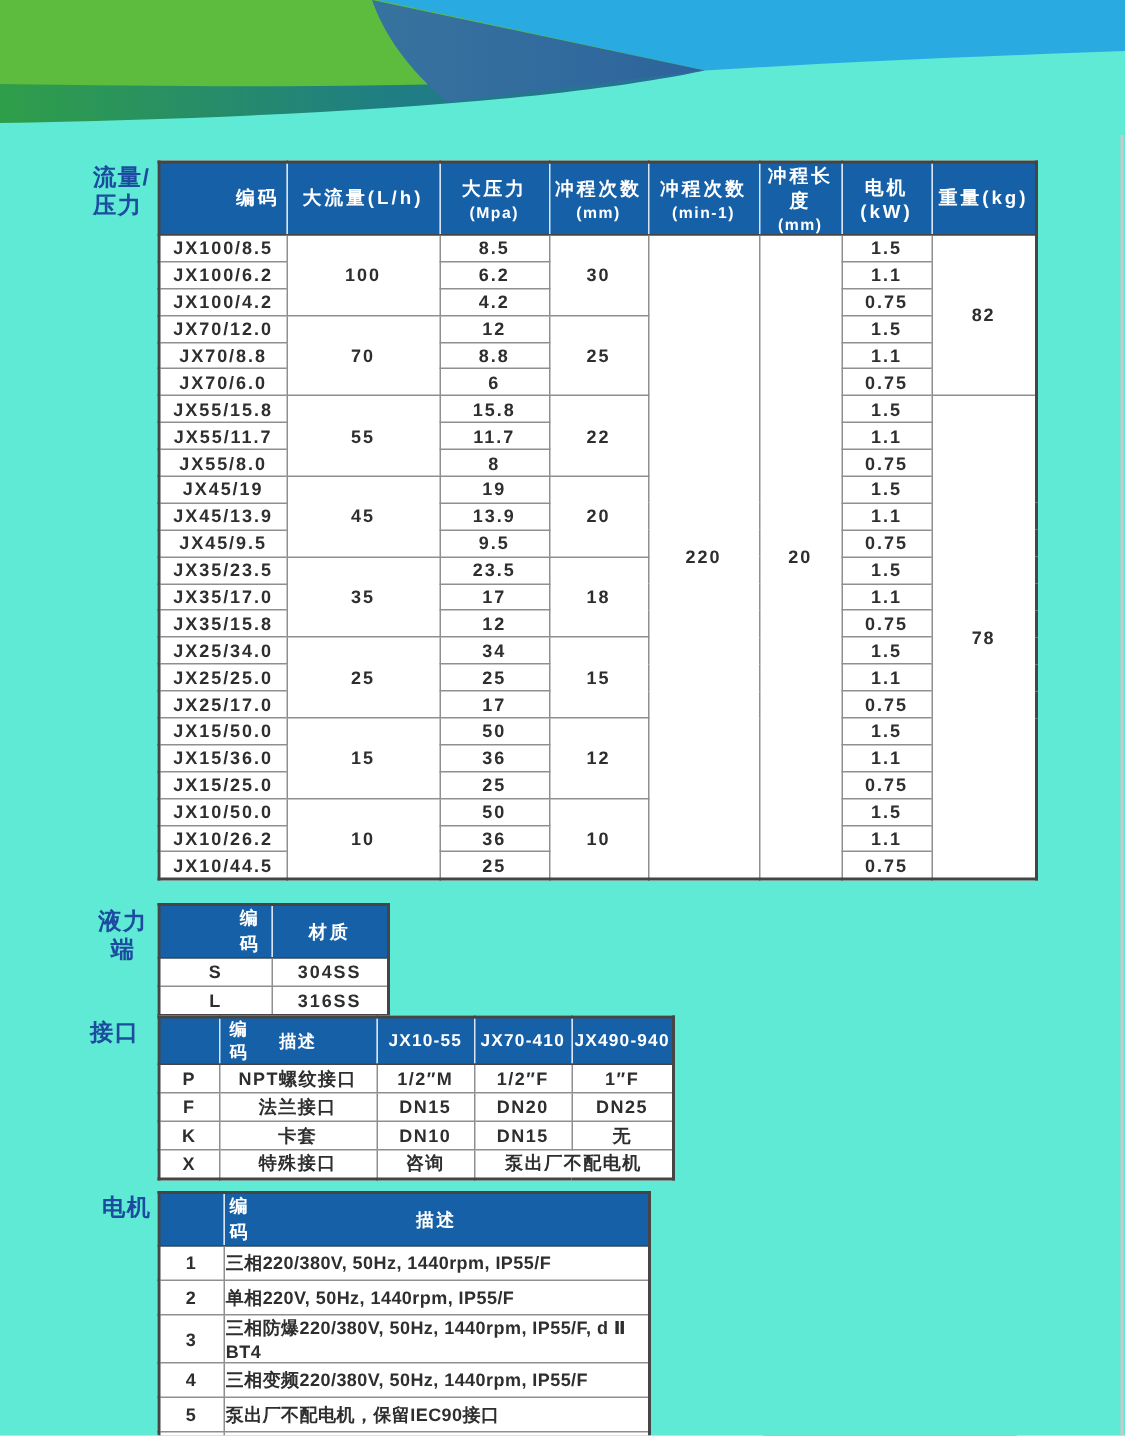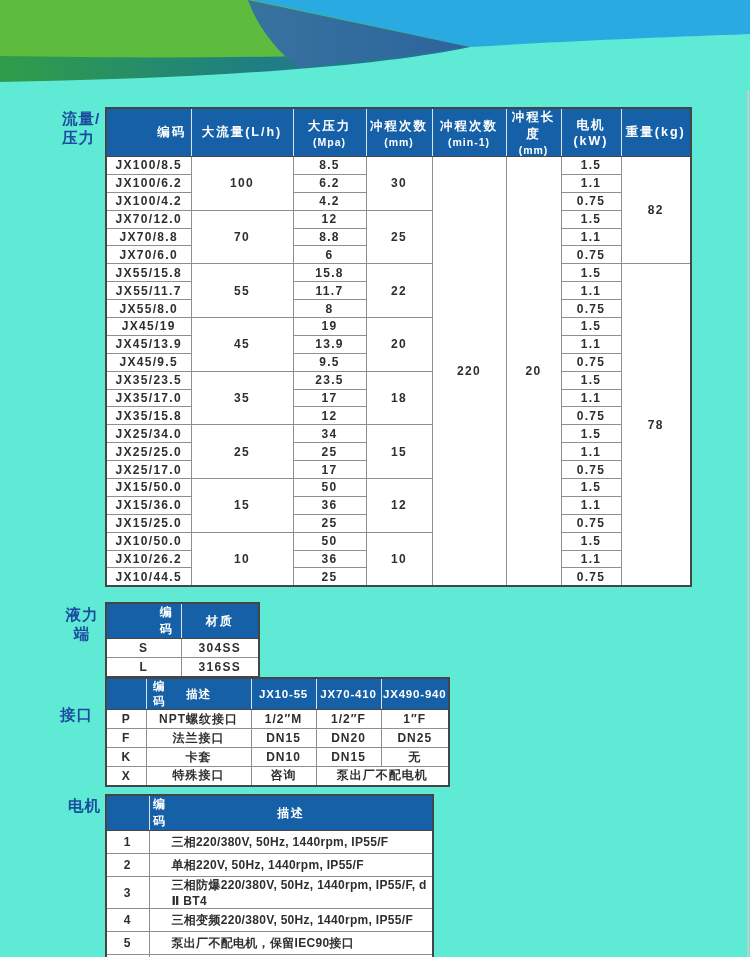--- a/index.html
+++ b/index.html
@@ -47,25 +47,25 @@
   #interface-table   { left:105px; top:677px; width:343px; }
   #interface-table thead tr { height:18px; }
   #interface-table tbody tr { height:19px; }
   #interface-table th { font-size:11.5px; letter-spacing:0.8px; }
   #interface-table td { font-size:12px; letter-spacing:1px; }
 
   #motor-table       { left:105px; top:794px; width:327px; }
   #motor-table thead tr { height:19px; }
   #motor-table tbody tr { height:23px; }
   #motor-table th { font-size:12px; letter-spacing:1.5px; }
-  #motor-table td.desc { text-align:left; padding-left:22px; letter-spacing:0.3px; font-size:12px; }
+  #motor-table td.desc { text-align:left; padding-left:1px; letter-spacing:0.3px; font-size:12px; }
 
   #label-flow      { left:62px;  top:109px; }
   #label-hydraulic { left:62px;  top:605px; width:40px; }
-  #label-interface { left:60px;  top:705px; }
+  #label-interface { left:60px;  top:679px; }
   #label-motor     { left:68px;  top:796px; }
 </style>
 </head>
 <body>
 
 <div class="page">
 
   <svg class="header-art" width="750" height="96" viewBox="0 0 750 96" aria-hidden="true">
     <defs>
       <linearGradient id="tealGrad" x1="0" y1="0" x2="1" y2="0">

